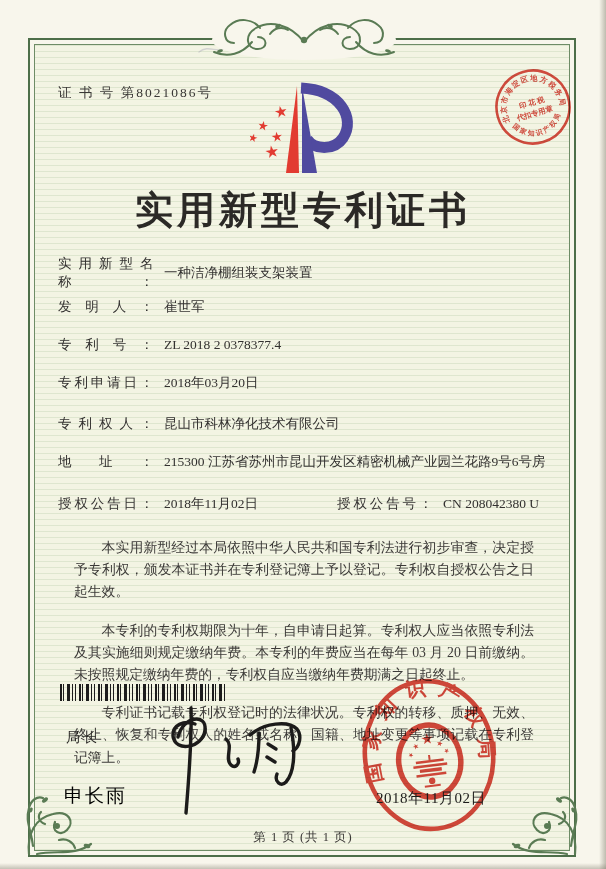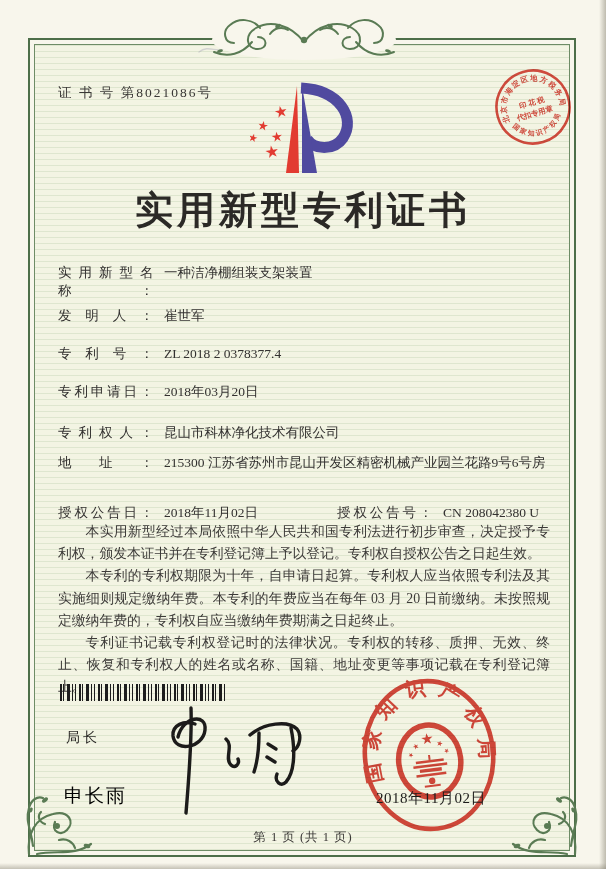--- a/index.html
+++ b/index.html
@@ -24,29 +24,29 @@
       repeating-linear-gradient(180deg,
         rgba(140,175,125,.20) 0 1px, rgba(0,0,0,0) 1px 6px),
       #f3f4e3;
   }
   .content{position:absolute;inset:0;}
   .cert-no{position:absolute;left:58px;top:84px;font-size:13.5px;letter-spacing:2px;color:#3a3836;text-align:center;}
   .doc-title{position:absolute;left:0;right:0;top:168px;text-align:center;
     font-size:38px;font-weight:700;letter-spacing:4px;color:#2b2926;margin-top:17px;}
   
   .fields{position:absolute;left:58px;top:253px;width:494px;font-size:13.5px;color:#333130;}
-  .frow{position:absolute;left:0;display:flex;align-items:flex-start;width:100%;margin-top:9px;}
+  .frow{position:absolute;left:0;display:flex;align-items:center;width:100%;}
   .flabel{display:inline-block;width:96px;text-align:justify;text-align-last:justify;
     flex:0 0 96px;letter-spacing:.5px;}
   .fvalue{display:inline-block;margin-left:10px;max-width:386px;line-height:18px;}
   .grant-group{position:absolute;left:279px;top:0;display:flex;}
   
   .body-text{position:absolute;left:58px;right:56px;top:521px;
     font-size:13.8px;line-height:22.2px;text-align:justify;color:#3c3a38;}
-  .body-text p{margin:0;text-indent:2em;}
+  .body-text p{margin:16px;text-indent:2em;}
   
   .barcode{position:absolute;left:60px;top:684px;width:167px;height:17px;
     background:repeating-linear-gradient(90deg,
       #1d1d1d 0 2px, rgba(0,0,0,0) 2px 3px,
       #1d1d1d 3px 4px, rgba(0,0,0,0) 4px 7px,
       #1d1d1d 7px 10px, rgba(0,0,0,0) 10px 12px,
       #1d1d1d 12px 13px, rgba(0,0,0,0) 13px 15px,
       #1d1d1d 15px 16px, rgba(0,0,0,0) 16px 19px);}
   .officer-title{position:absolute;left:66px;top:729px;font-size:14px;letter-spacing:3px;color:#2c2a28;}
   .officer-name{position:absolute;left:64px;top:783px;font-size:19px;letter-spacing:2px;color:#000000;}
@@ -178,21 +178,21 @@
         <span class="fvalue">ZL 2018 2 0378377.4</span>
       </div>
       <div class="frow" style="top:121px">
         <span class="flabel">专利申请日：</span>
         <span class="fvalue">2018年03月20日</span>
       </div>
       <div class="frow" style="top:162px">
         <span class="flabel">专利权人：</span>
         <span class="fvalue">昆山市科林净化技术有限公司</span>
       </div>
-      <div class="frow" style="top:192px">
+      <div class="frow" style="top:200px">
         <span class="flabel">地址：</span>
         <span class="fvalue">215300 江苏省苏州市昆山开发区精密机械产业园兰花路9号6号房</span>
       </div>
       <div class="frow" style="top:242px">
         <span class="flabel">授权公告日：</span>
         <span class="fvalue">2018年11月02日</span>
         <span class="grant-group">
           <span class="flabel">授权公告号：</span>
           <span class="fvalue">CN 208042380 U</span>
         </span>

